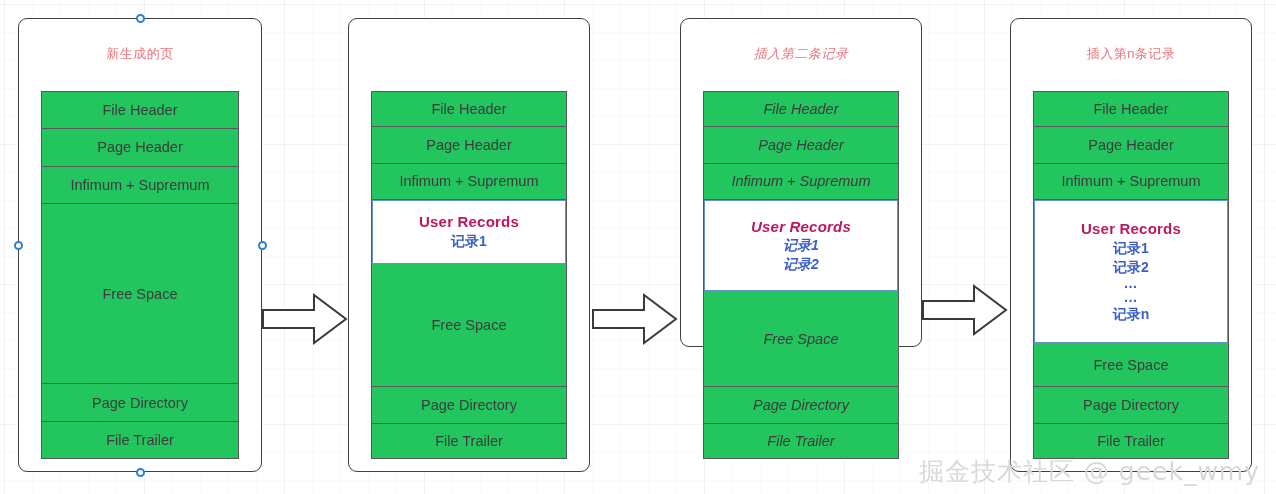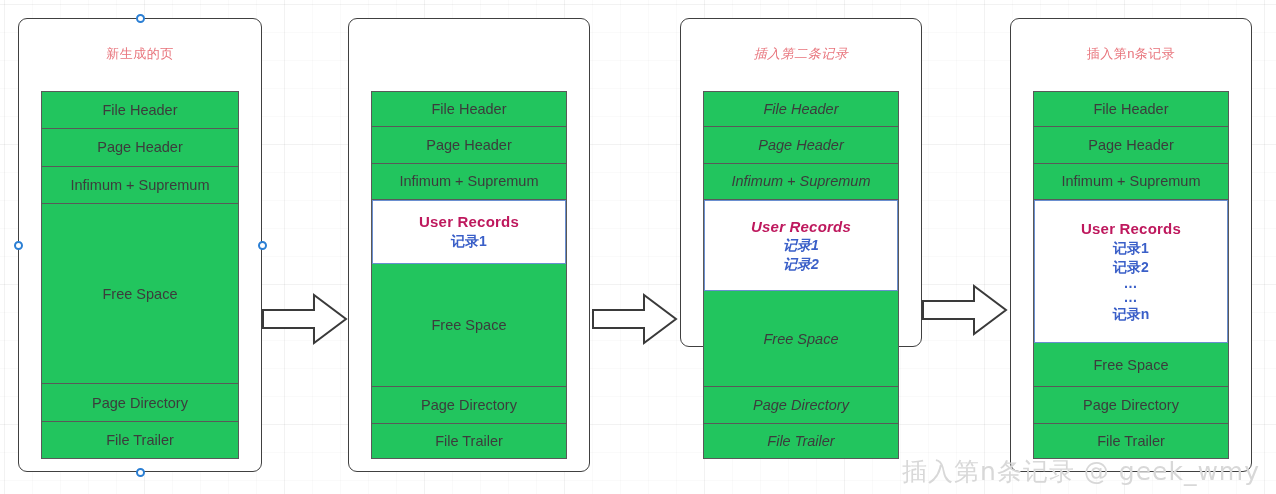--- a/index.html
+++ b/index.html
@@ -219,13 +219,13 @@
     </svg>
   </div>
 
 <div id="handle-layer">
     <div class="handle" style="left: 135.5px; top: 13.5px;"></div>
     <div class="handle" style="left: 135.5px; top: 467.5px;"></div>
     <div class="handle" style="left: 13.5px; top: 240.5px;"></div>
     <div class="handle" style="left: 257.5px; top: 240.5px;"></div>
   </div>
 
-<div id="watermark">插入第n条记录 @ geek_wmy</div>
+<div id="watermark">掘金技术社区 @ geek_wmy</div>
 
 </body></html>

